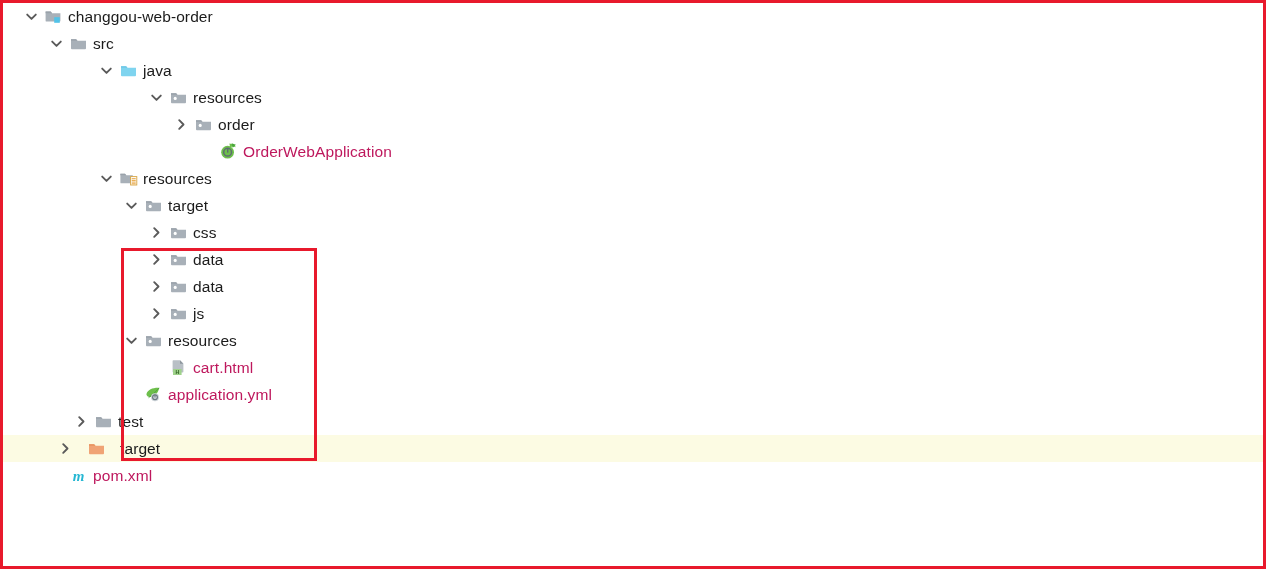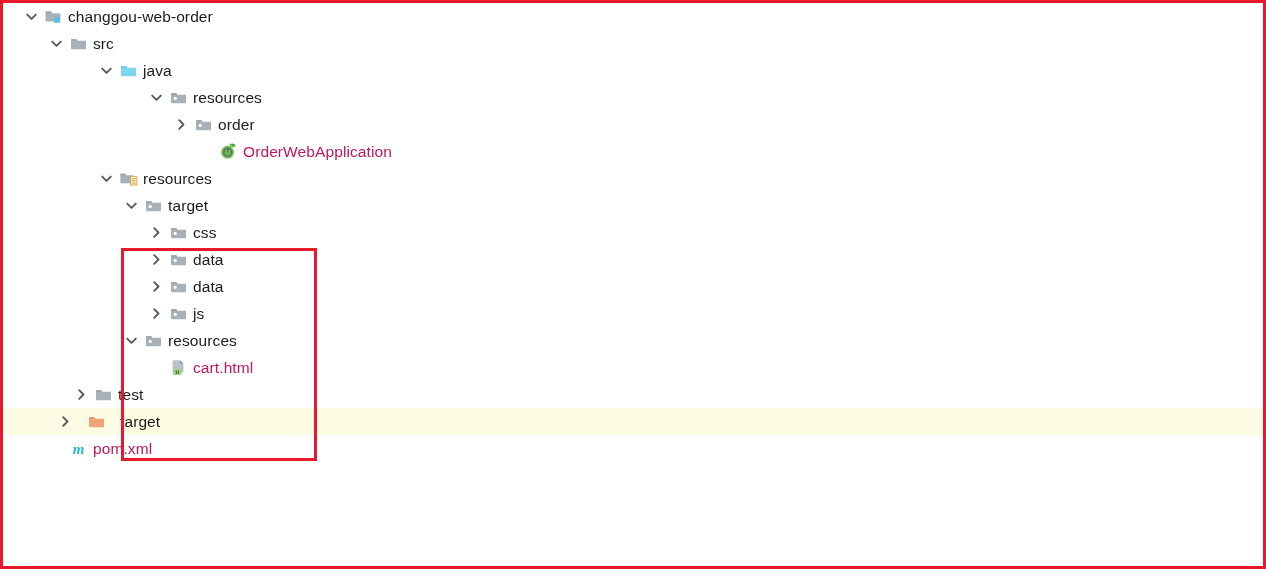--- a/index.html
+++ b/index.html
@@ -315,20 +315,36 @@
           <svg width="19" height="19" viewBox="0 0 19 19">
             <path d="M4.4 2.3h6.6l3.4 3.4v8.1a.8.8 0 0 1-.8.8H4.4a.8.8 0 0 1-.8-.8V3.1a.8.8 0 0 1 .8-.8z" fill="#b9c0c6"></path>
             <path d="M11.0 2.3l3.4 3.4H11.0z" fill="#8e979e"></path>
             <rect x="4.0" y="11.0" width="8.6" height="6.0" fill="#9fd28b"></rect>
             <text x="8.3" y="16.0" font-family="Liberation Sans, sans-serif" font-size="5.2" font-weight="bold" fill="#2f5e20" text-anchor="middle">H</text>
           </svg>
         </span>
         <span class="node-label green">cart.html</span>
       </div>
       <div class="tree-row">
+        <span class="indent" style="width: 120px;"></span>
+        <span class="twisty empty">
+          <svg width="17" height="17" viewBox="0 0 17 17"></svg>
+        </span>
+        <span class="node-icon">
+          <svg width="19" height="19" viewBox="0 0 19 19">
+            <path d="M2.4 9.2c1.4-4.6 6.6-6.6 12.8-6.3-1.1 5.2-4.3 8.5-9.1 9-2 .2-3.5-.9-3.7-2.7z" fill="#6dbf4b"></path>
+            <path d="M4.6 12.7c3.1-2.6 6.7-5.3 10.6-9.8" fill="none" stroke="#4e9e3c" stroke-width="0.9"></path>
+            <circle cx="11.0" cy="12.3" r="4.0" fill="#cfd6da"></circle>
+            <circle cx="11.0" cy="12.3" r="2.4" fill="none" stroke="#6d7a82" stroke-width="1.2"></circle>
+            <rect x="10.45" y="9.5" width="1.1" height="3.0" fill="#6d7a82"></rect>
+          </svg>
+        </span>
+        <span class="node-label green">application.yml</span>
+      </div>
+      <div class="tree-row">
         <span class="indent" style="width: 70px;"></span>
         <span class="twisty">
           <svg width="17" height="17" viewBox="0 0 17 17">
             <path d="M6.2 4.2 L10.5 8.5 L6.2 12.8" fill="none" stroke="#5a5a5a" stroke-width="1.9" stroke-linecap="round" stroke-linejoin="round"></path>
           </svg>
         </span>
         <span class="node-icon">
           <svg width="19" height="19" viewBox="0 0 19 19">
             <path d="M2 5.2h5.1l1.4 1.6H17v7.5a.9.9 0 0 1-.9.9H2.9a.9.9 0 0 1-.9-.9z" fill="#a8b0b8"></path>
             <path d="M2 5.2h5.1l1.4 1.6H2z" fill="#9aa2aa"></path>

